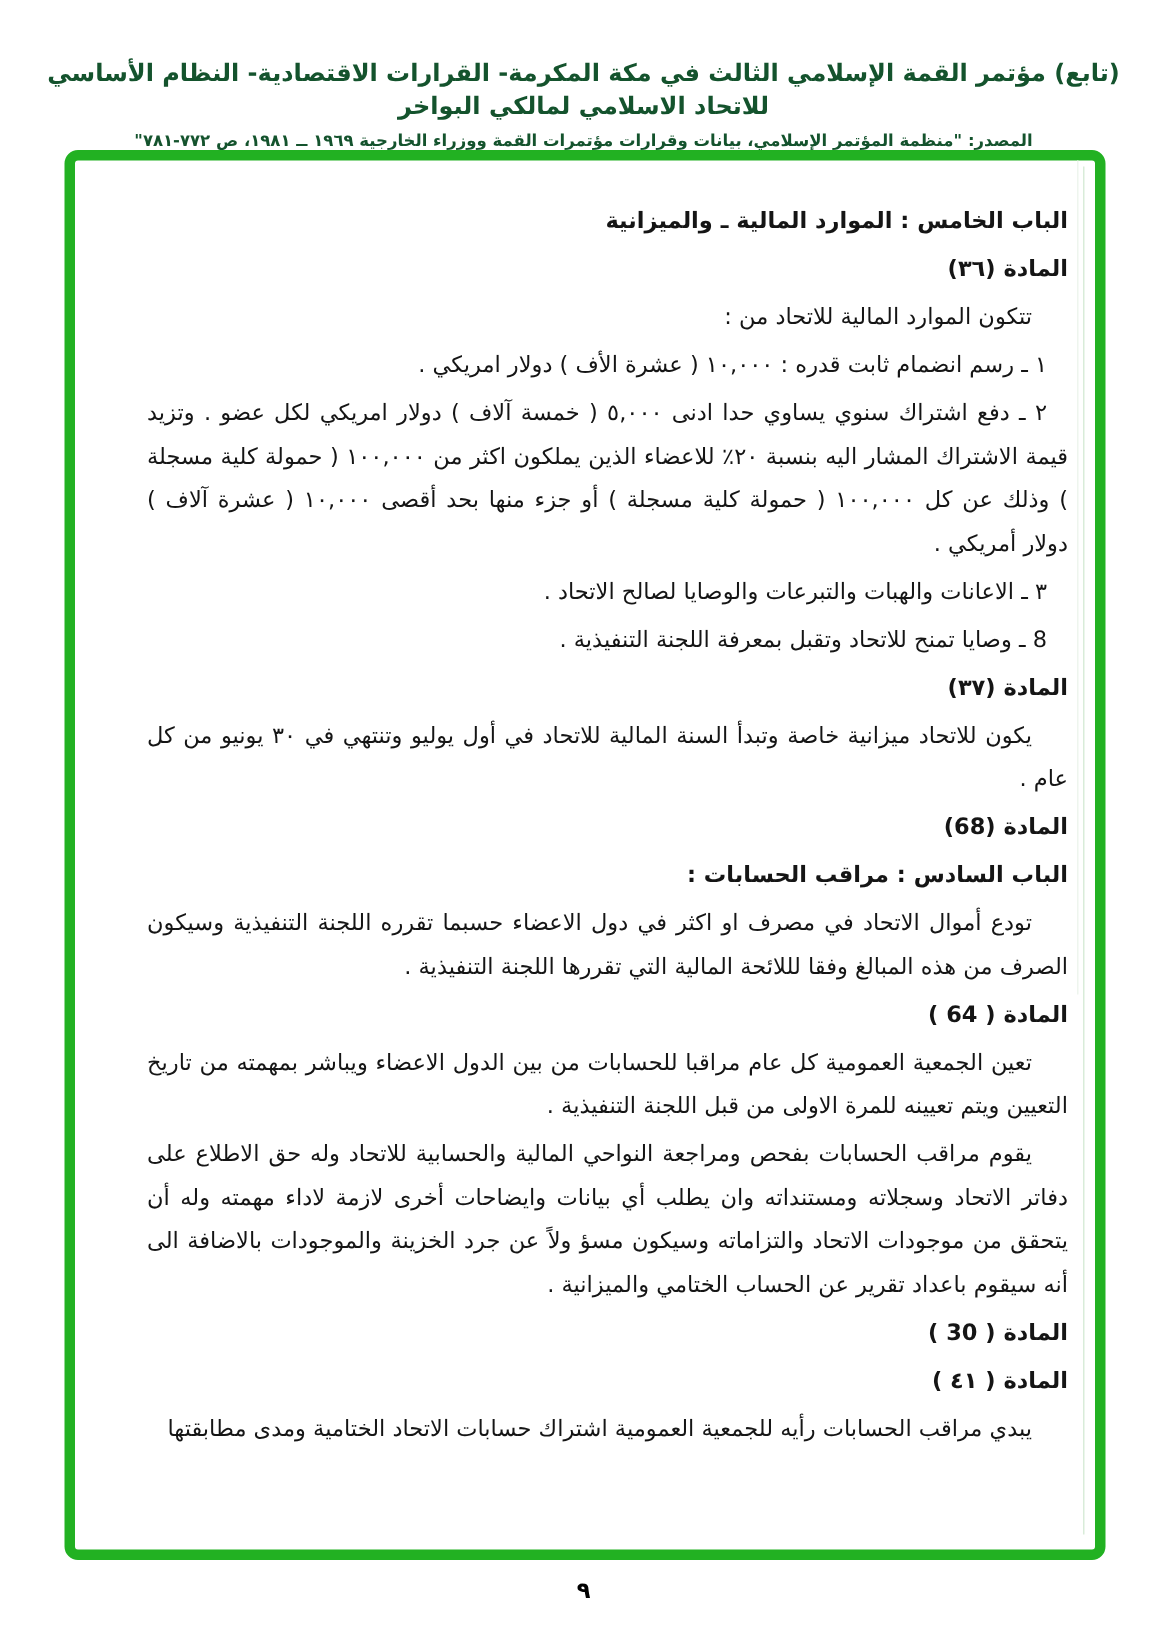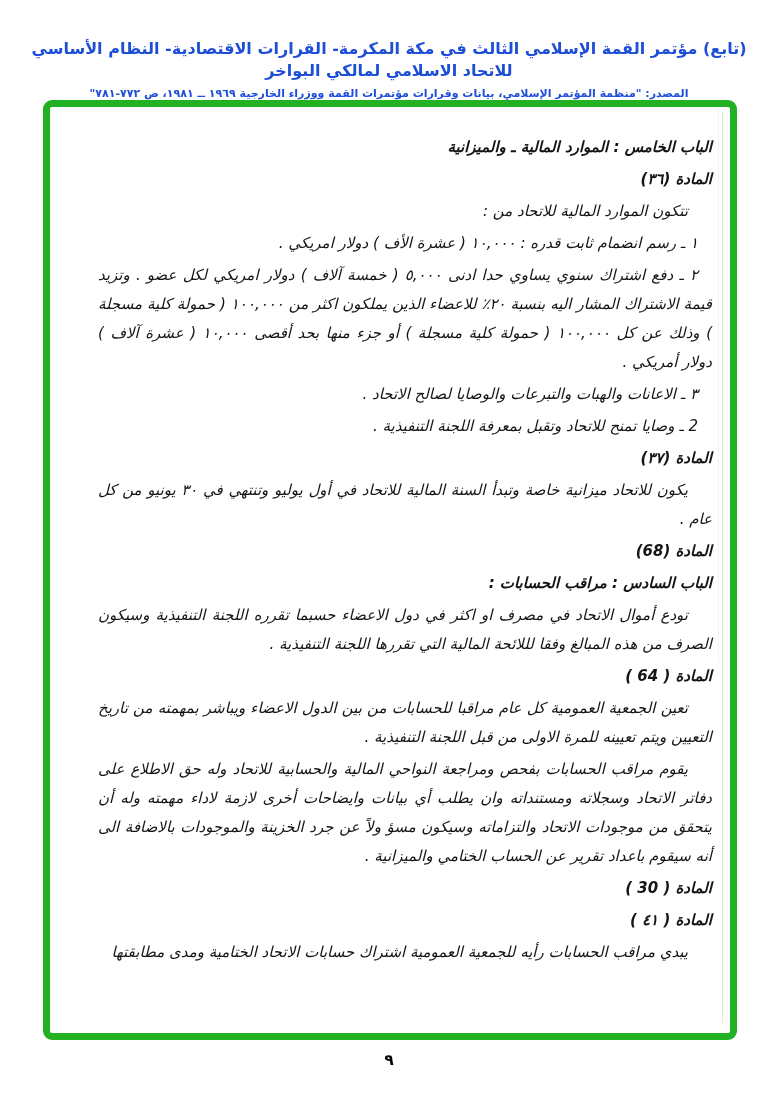--- a/index.html
+++ b/index.html
@@ -11,21 +11,21 @@
     overflow: hidden;
   }
   .page { position: absolute; inset: 0; background: #fff; }
 
   
   .header {
     position: absolute;
     top: 38px; left: 20px; right: 20px;
     direction: rtl;
     text-align: center;
-    color: #1d4ed8;
+    color: #14532d;
   }
   .header .line1 {
     font-size: 16px;
     font-weight: bold;
     letter-spacing: 0;
     line-height: 22px;
   }
   .header .line2 {
     font-size: 11px;
     font-weight: bold;
@@ -34,21 +34,20 @@
   }
 
   
   .scan-frame {
     position: absolute;
     left: 43px; top: 100px;
     width: 694px; height: 940px;
     border: 7px solid #22b122;
     border-radius: 9px;
     background: #ffffff;
-    font-style: italic;
   }
   
   .scan-edge {
     position: absolute;
     top: 4px; bottom: 10px; right: 7px;
     width: 1px;
     background: #d9ecd9;
   }
   .scan-edge2 {
     position: absolute;
@@ -96,21 +95,21 @@
     <div class="scan-edge"></div>
     <div class="scan-edge2"></div>
 
     <div class="doc-content">
       <div class="blk h">الباب الخامس :  الموارد المالية ـ والميزانية</div>
       <div class="blk h">المادة (٣٦)</div>
       <div class="blk p">تتكون الموارد المالية للاتحاد من :</div>
       <div class="blk li">١ ـ رسم انضمام ثابت قدره : ١٠,٠٠٠ ( عشرة الأف ) دولار امريكي .</div>
       <div class="blk li">٢ ـ دفع اشتراك سنوي يساوي حدا ادنى ٥,٠٠٠ ( خمسة آلاف ) دولار امريكي لكل عضو . وتزيد قيمة الاشتراك المشار اليه بنسبة ٢٠٪ للاعضاء الذين يملكون اكثر من ١٠٠,٠٠٠ ( حمولة كلية مسجلة ) وذلك عن كل ١٠٠,٠٠٠ ( حمولة كلية مسجلة ) أو جزء منها بحد أقصى ١٠,٠٠٠ ( عشرة آلاف ) دولار أمريكي .</div>
       <div class="blk li">٣ ـ الاعانات والهبات والتبرعات والوصايا لصالح الاتحاد .</div>
-      <div class="blk li">2 ـ وصايا تمنح للاتحاد وتقبل بمعرفة اللجنة التنفيذية .</div>
+      <div class="blk li">8 ـ وصايا تمنح للاتحاد وتقبل بمعرفة اللجنة التنفيذية .</div>
       <div class="blk h">المادة (٣٧)</div>
       <div class="blk p">يكون للاتحاد ميزانية خاصة وتبدأ السنة المالية للاتحاد في أول يوليو وتنتهي في ٣٠ يونيو من كل عام .</div>
       <div class="blk h">المادة (68)</div>
       <div class="blk h">الباب السادس :  مراقب الحسابات :</div>
       <div class="blk p">تودع أموال الاتحاد في مصرف او اكثر في دول الاعضاء حسبما تقرره اللجنة التنفيذية وسيكون الصرف من هذه المبالغ وفقا لللائحة المالية التي تقررها اللجنة التنفيذية .</div>
       <div class="blk h">المادة ( 64 )</div>
       <div class="blk p">تعين الجمعية العمومية كل عام مراقبا للحسابات من بين الدول الاعضاء ويباشر بمهمته من تاريخ التعيين ويتم تعيينه للمرة الاولى من قبل اللجنة التنفيذية .</div>
       <div class="blk p">يقوم مراقب الحسابات بفحص ومراجعة النواحي المالية والحسابية للاتحاد وله حق الاطلاع على دفاتر الاتحاد وسجلاته ومستنداته وان يطلب أي بيانات وايضاحات أخرى لازمة لاداء مهمته وله أن يتحقق من موجودات الاتحاد والتزاماته وسيكون  مسؤ ولاً  عن جرد الخزينة والموجودات بالاضافة الى أنه سيقوم باعداد تقرير عن الحساب الختامي والميزانية .</div>
       <div class="blk h">المادة ( 30 )</div>
       <div class="blk h">المادة ( ٤١ )</div>

